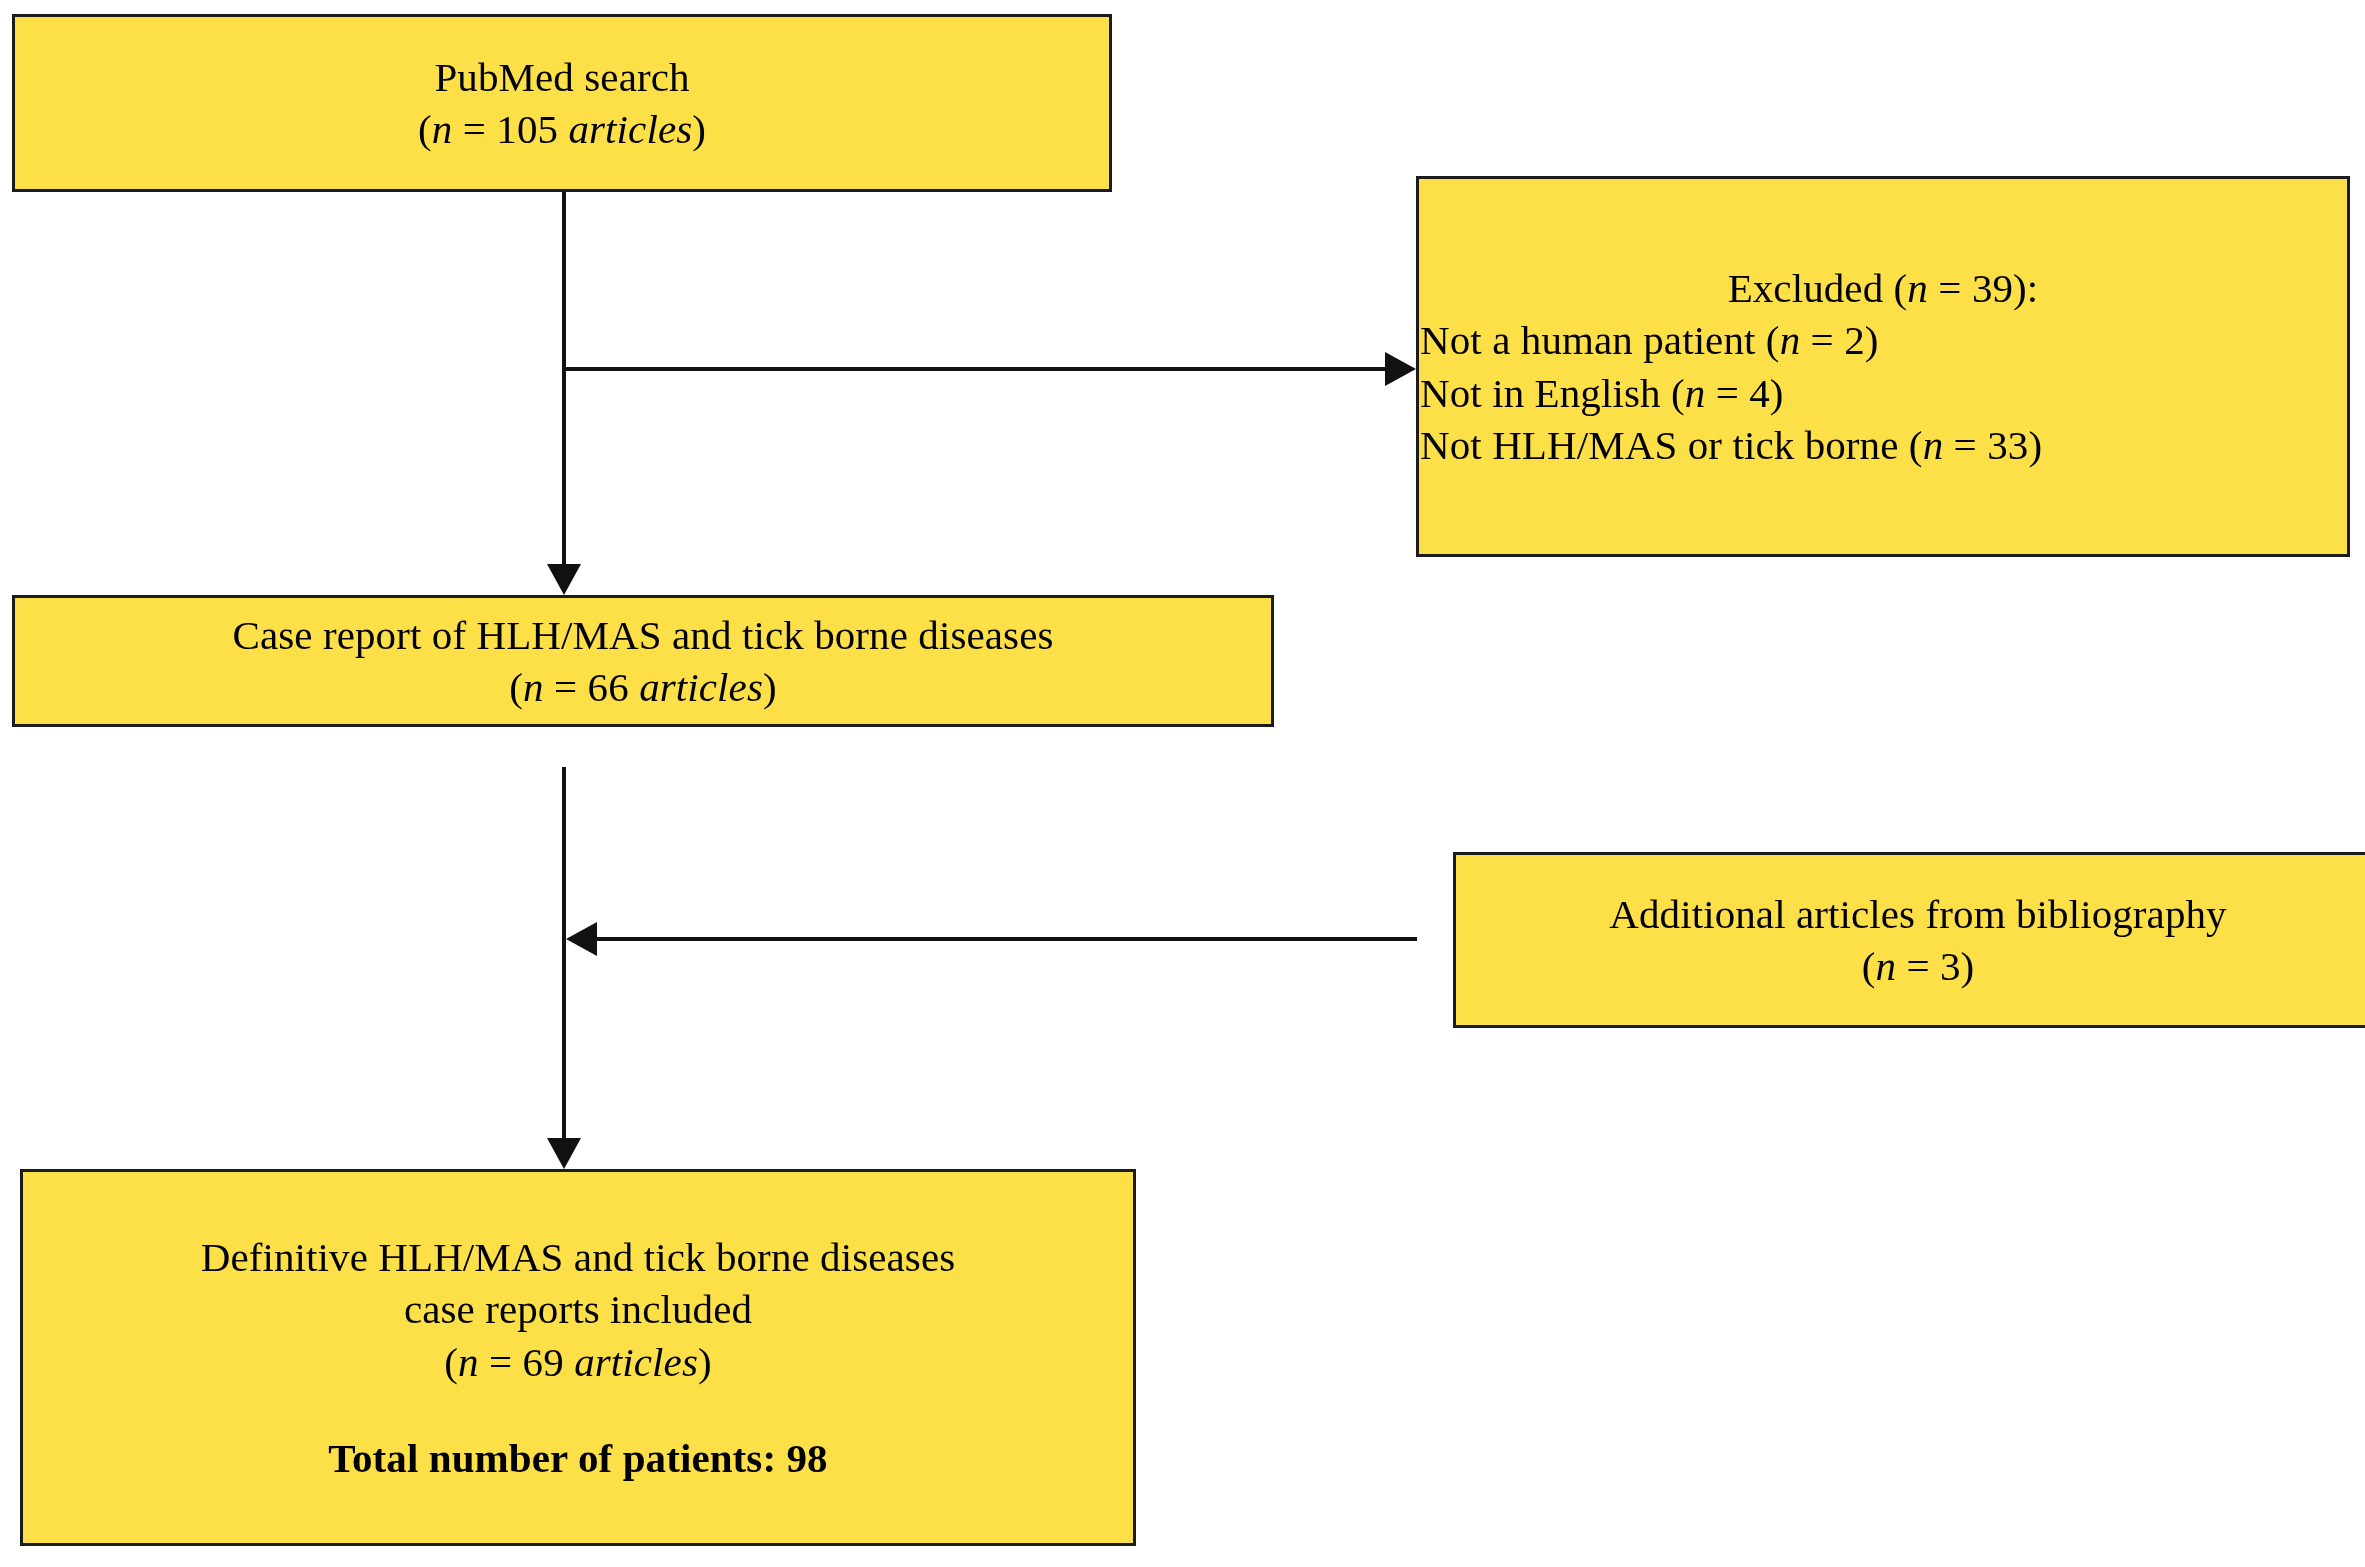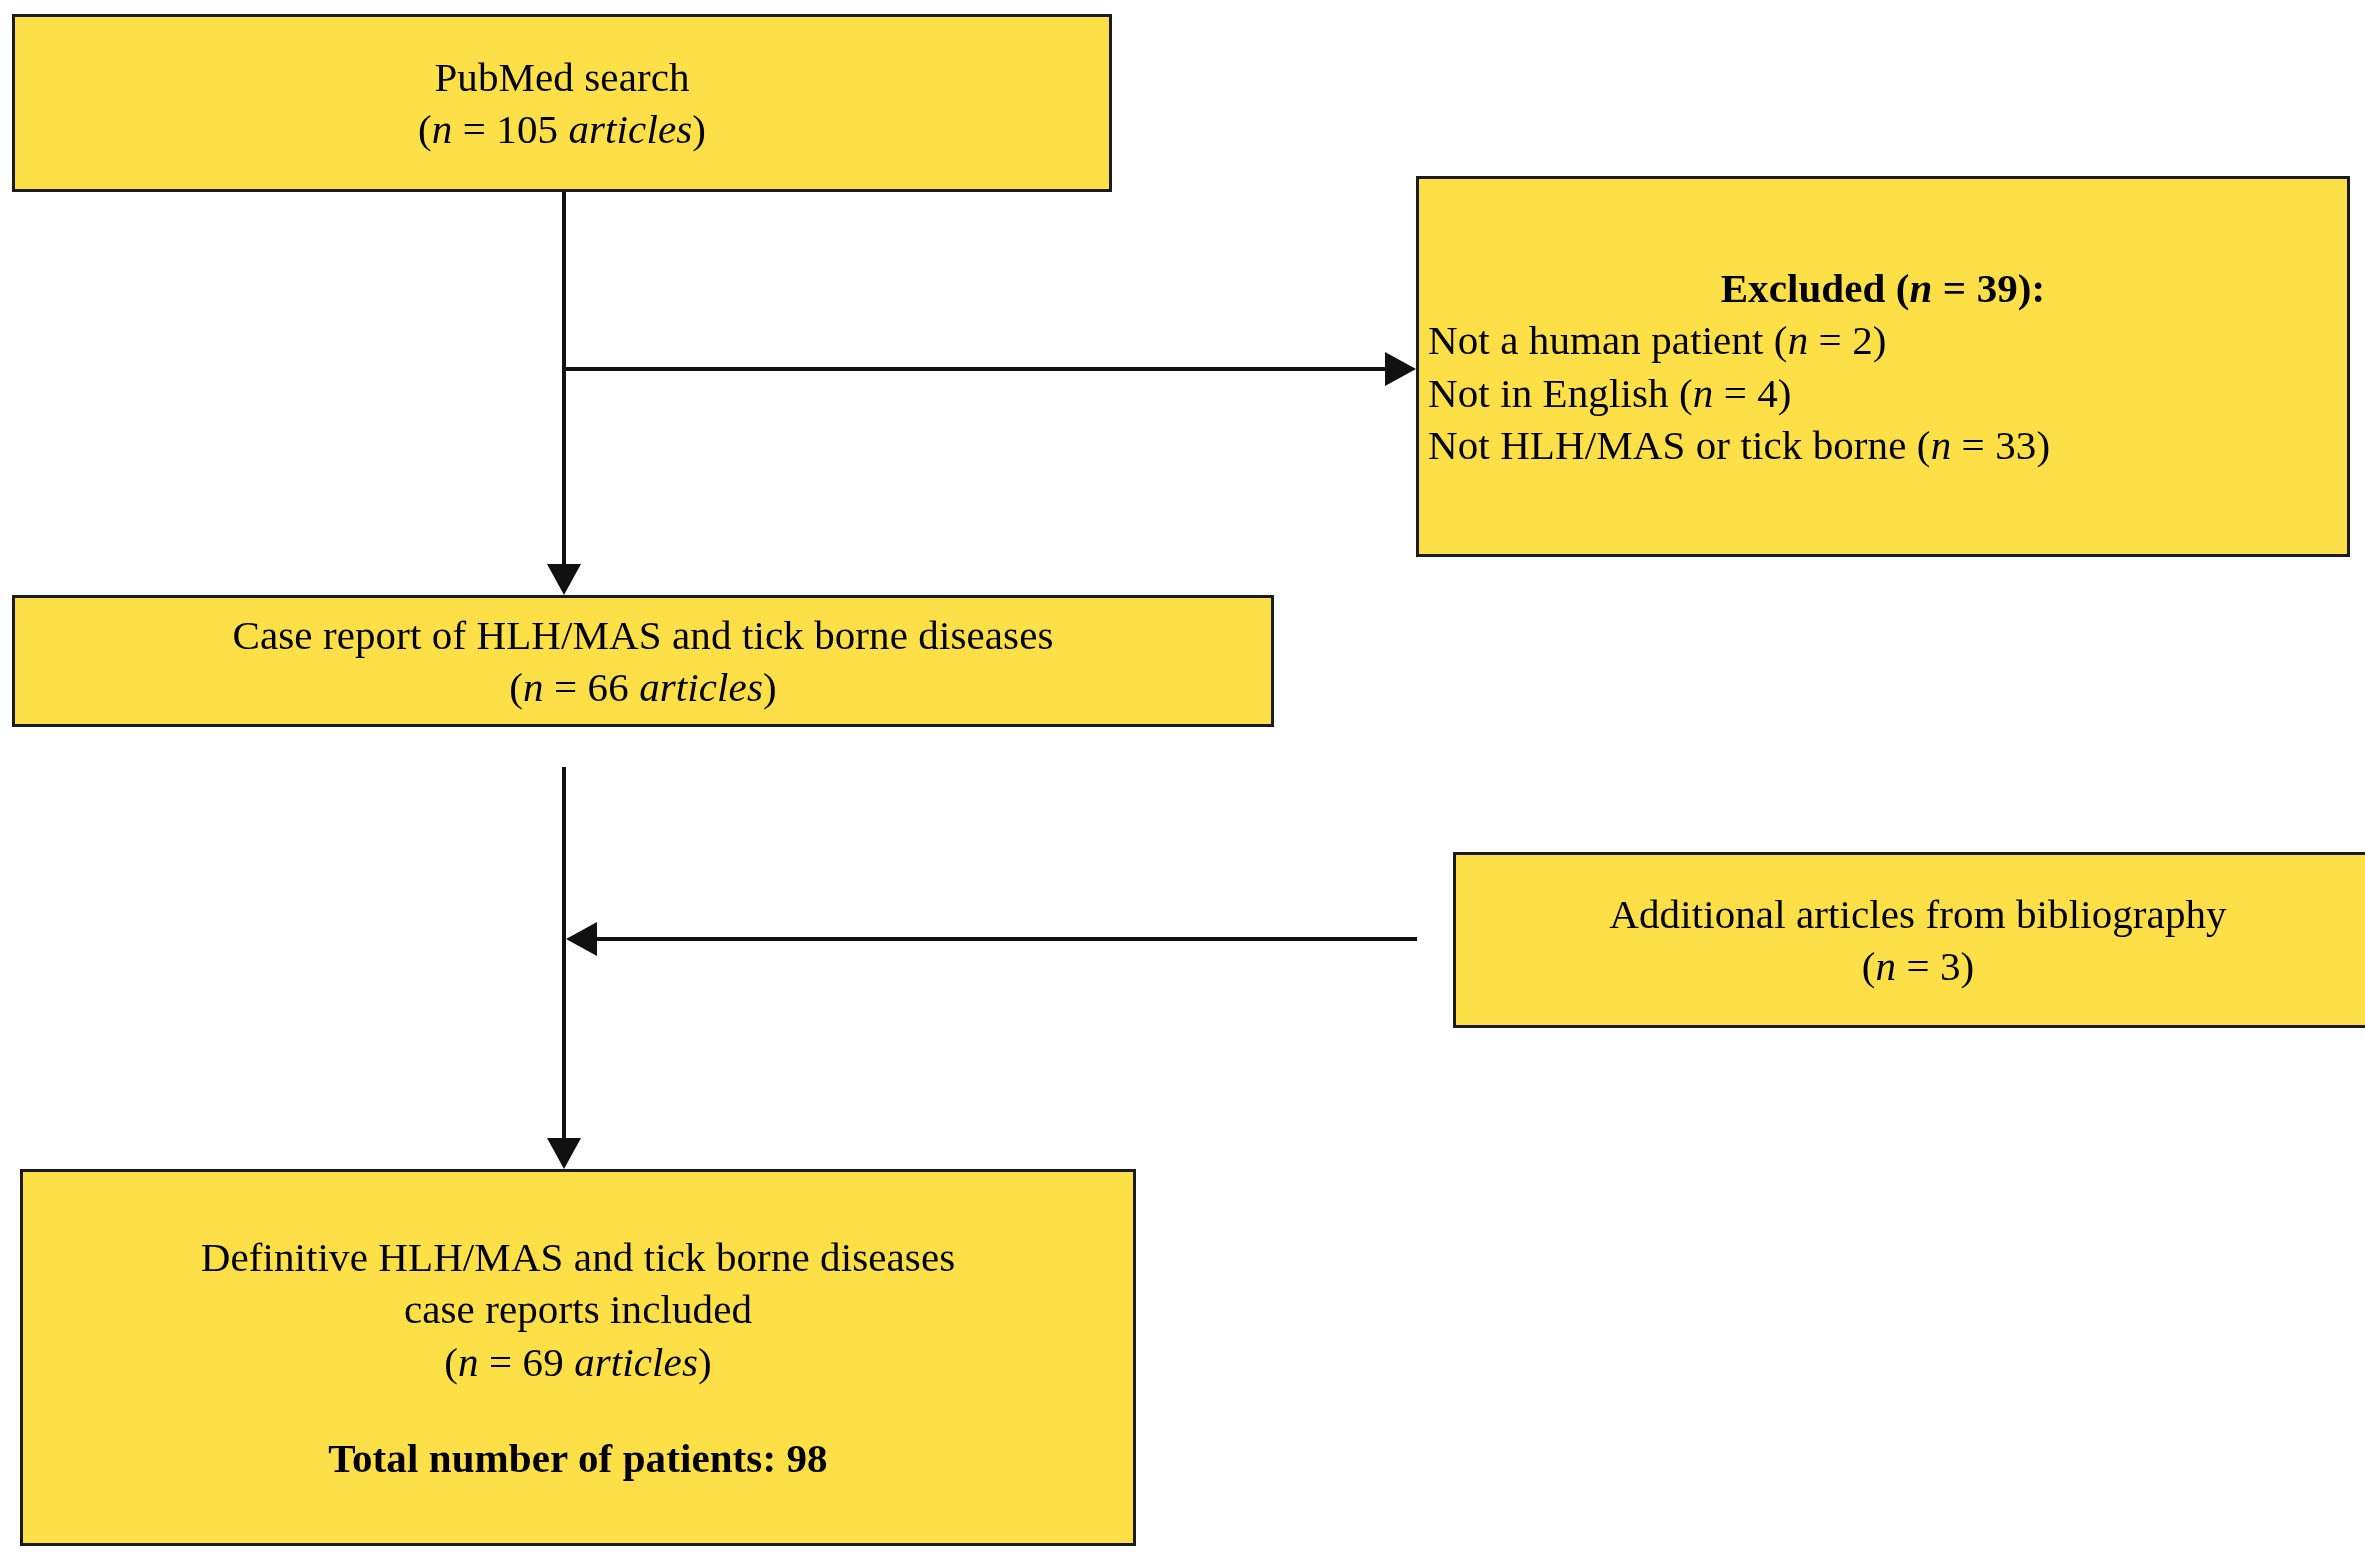--- a/index.html
+++ b/index.html
@@ -31,26 +31,25 @@
     white-space: nowrap;
     font-size: 41px;
     line-height: 1.28;
     letter-spacing: 0.1px;
   }
   .box.align-left {
     align-items: stretch;
   }
   .box.align-left .box-line {
     text-align: left;
-    padding-left: 9px;
+    padding-left: 1px;
   }
   .box.align-left .box-line.centered {
     text-align: center;
     padding-left: 0;
-    font-weight: bold;
   }
   .box-line.bold {
     font-weight: bold;
   }
   .box-line.spaced-top {
     margin-top: 44px;
   }
   .ital {
     font-style: italic;
   }

